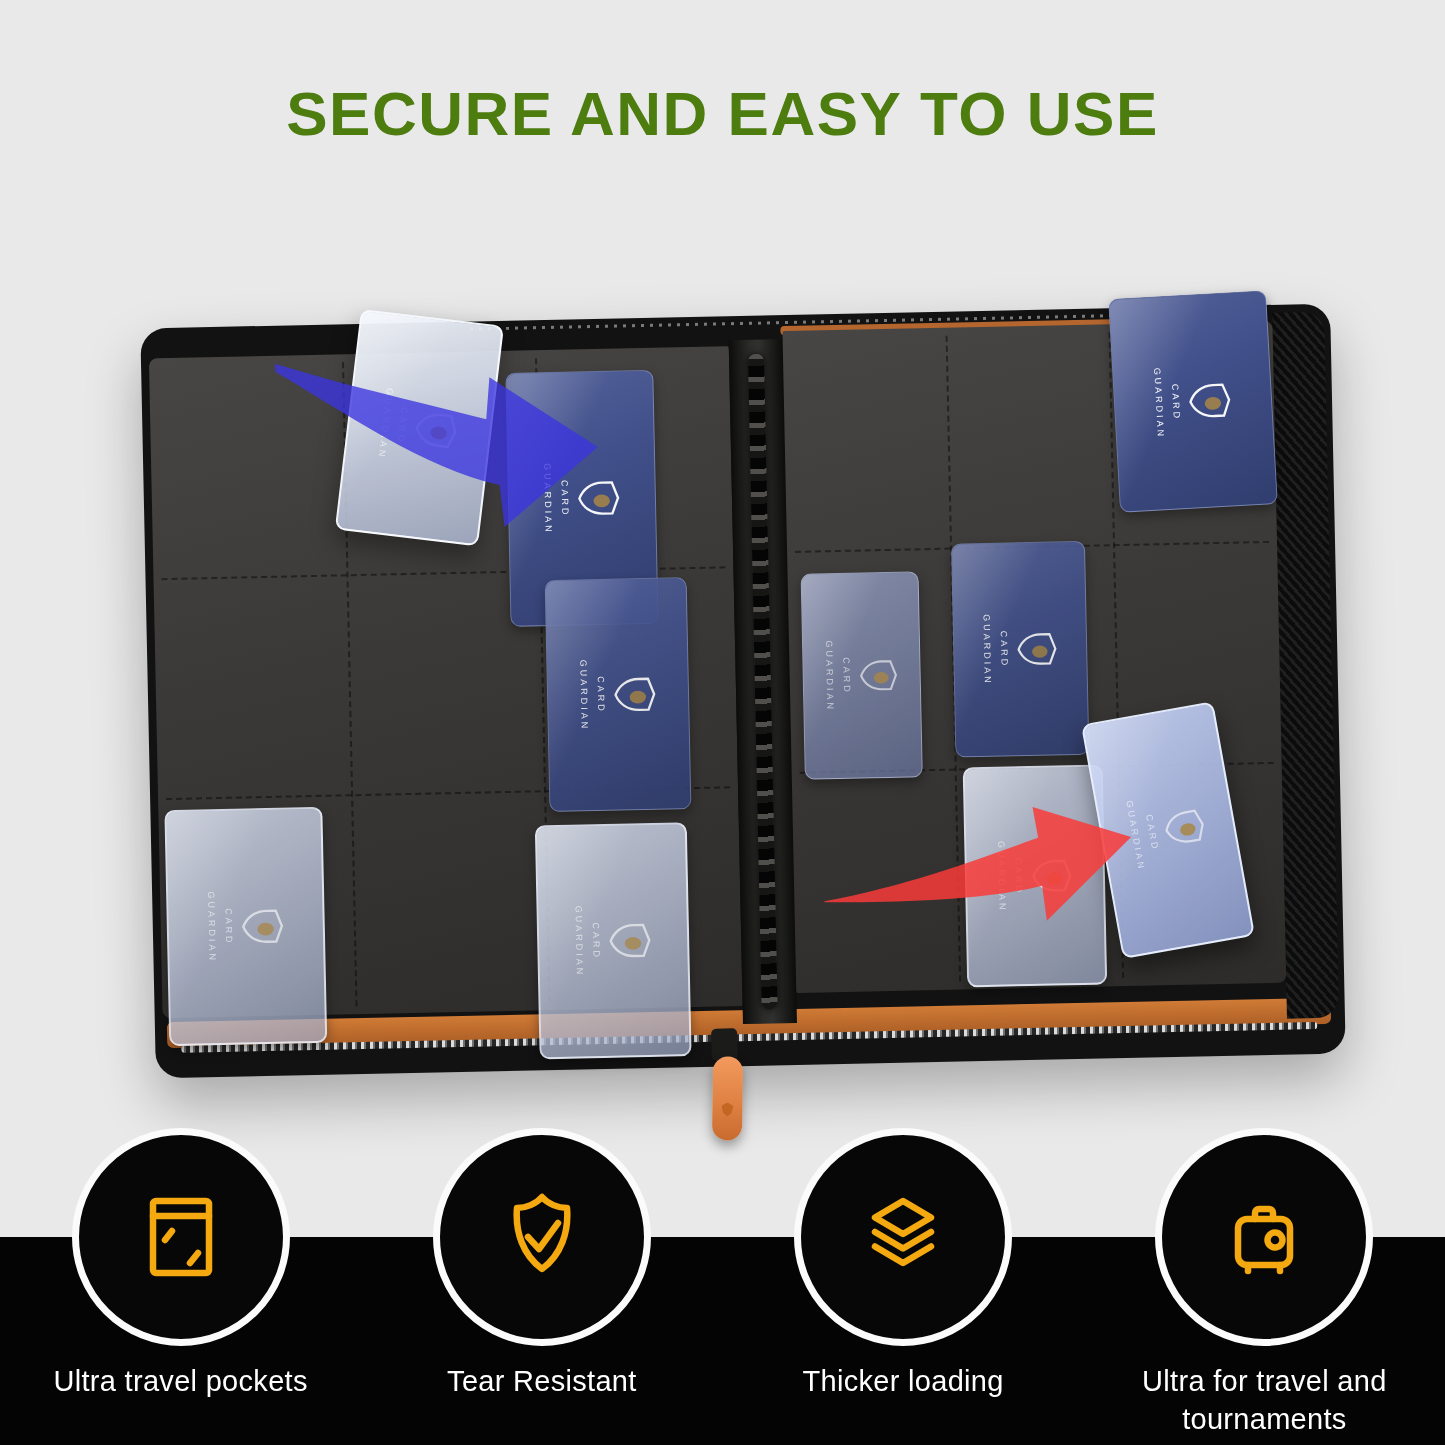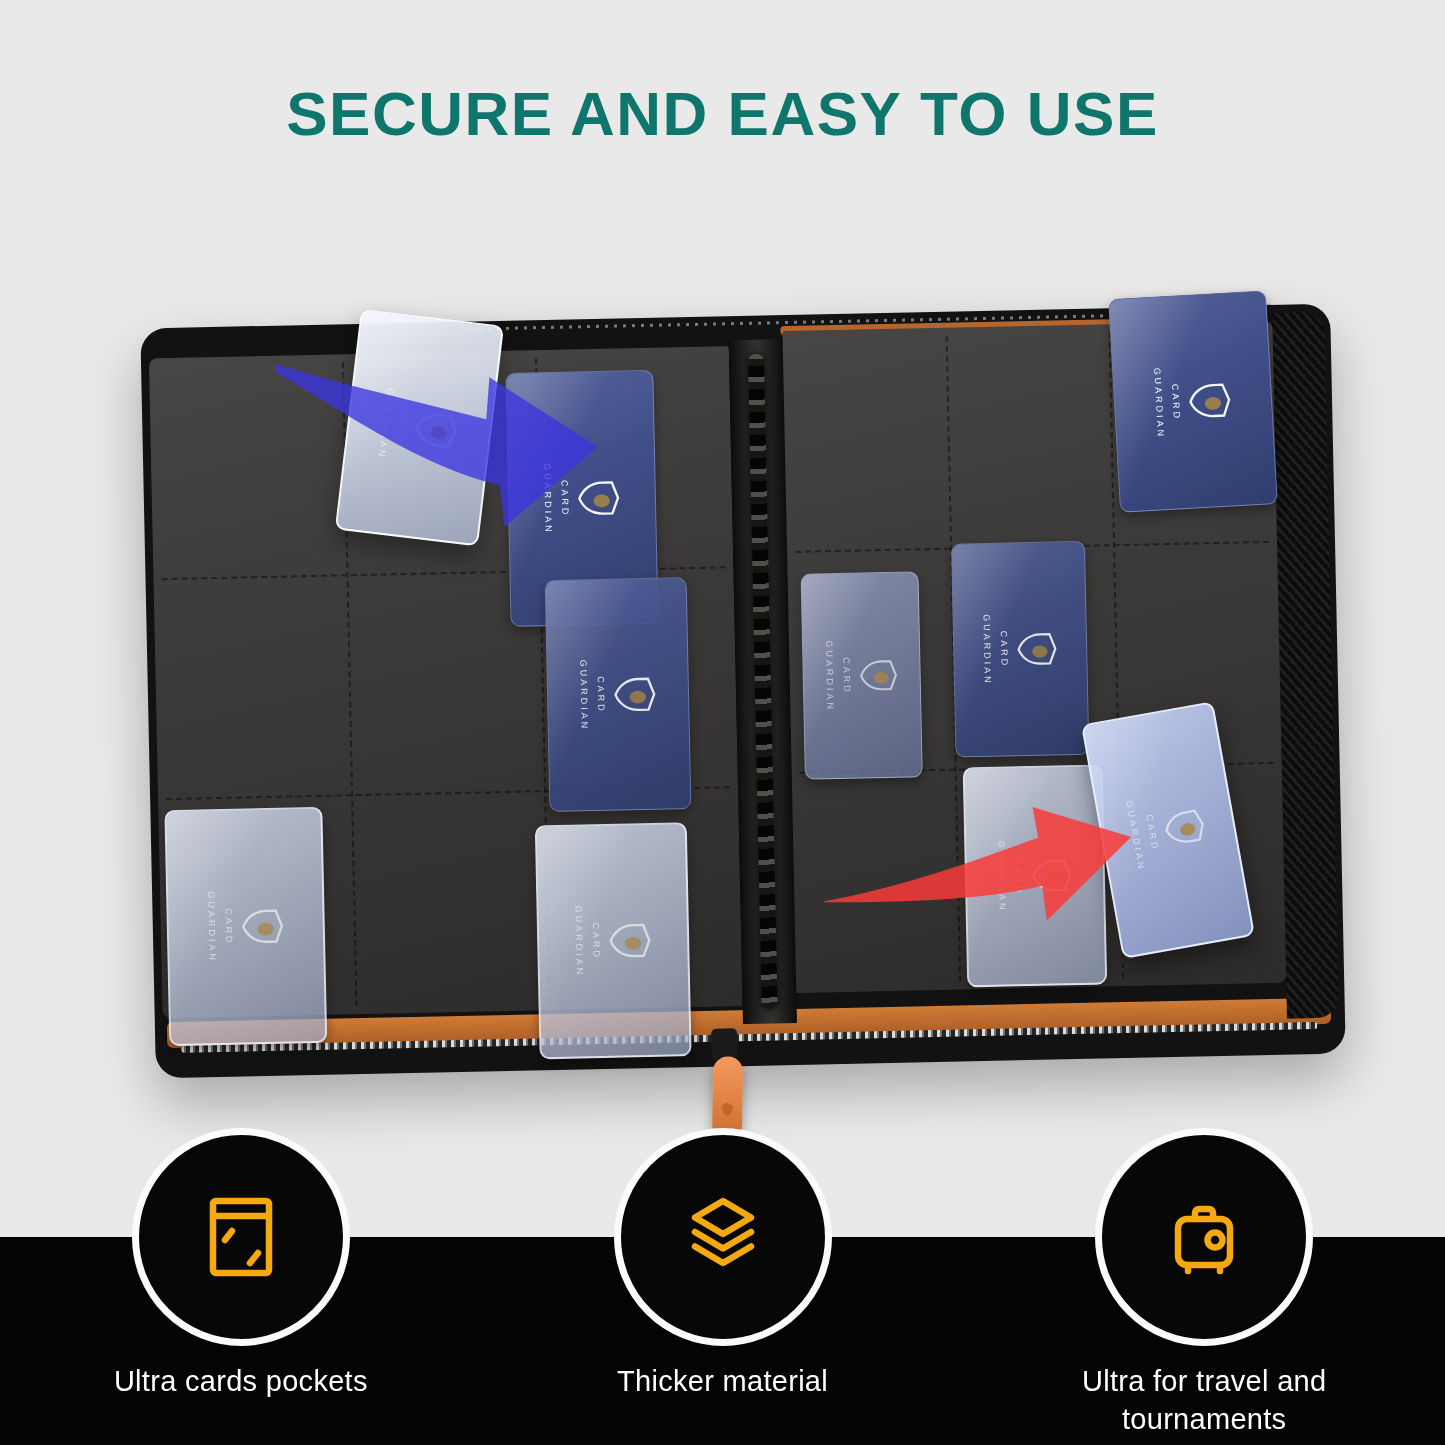--- a/index.html
+++ b/index.html
@@ -2,21 +2,21 @@
 <html><head>
 <meta charset="utf-8">
 <style>
   html,body { margin:0; padding:0; background:#cfcfcf; }
   .canvas {
     position:relative; width:1445px; height:1445px; overflow:hidden;
     background:#e9e9ea; font-family:"Liberation Sans", sans-serif;
   }
   
   .header { position:absolute; top:78px; left:0; width:100%; text-align:center; }
-  .title { margin:0; font-size:62px; font-weight:700; letter-spacing:1.5px; color:#0f766e; }
+  .title { margin:0; font-size:62px; font-weight:700; letter-spacing:1.5px; color:#4d7c0f; }
   .subtitle { margin:20px auto 0; font-size:41px; font-weight:400; line-height:1.38; color:#202020; letter-spacing:0.5px; }
 
   
   .binder { position:absolute; left:148px; top:316px; width:1190px; height:750px; transform:rotate(-1.2deg); }
   .cover { position:absolute; inset:0; background:#121212; border-radius:26px; box-shadow:0 26px 55px rgba(0,0,0,.28); }
   .stitch-top { position:absolute; left:330px; right:70px; top:6px; height:3px;
     background:repeating-linear-gradient(90deg, rgba(225,225,225,.5) 0 3px, transparent 3px 9px); border-radius:2px; }
   .top-sliver { position:absolute; left:640px; right:72px; top:11px; height:9px; background:#b4662e; border-radius:4px; }
   .lining { position:absolute; left:12px; right:14px; bottom:30px; height:26px;
     background:linear-gradient(180deg,#d07b36,#ad5f26); border-radius:6px; }
@@ -226,33 +226,42 @@
 
     <div class="feature">
       <div class="fcircle">
         <svg class="ficon" viewBox="0 0 104 104">
           <rect x="24" y="16" width="56" height="72" rx="3"></rect>
           <line x1="24" y1="31" x2="80" y2="31"></line>
           <line x1="36" y1="55" x2="43" y2="46"></line>
           <line x1="61" y1="78" x2="69" y2="68"></line>
         </svg>
       </div>
-      <div class="flabel">Ultra cards pockets</div>
-    </div>
-
+      <div class="flabel">Ultra travel pockets</div>
+    </div>
+
+    <div class="feature">
+      <div class="fcircle">
+        <svg class="ficon" viewBox="0 0 104 104">
+          <path d="M52 12 C46 19 36 23 27 23 C25 47 33 70 52 84 C71 70 79 47 77 23 C68 23 58 19 52 12 Z"></path>
+          <path d="M38 52 L49 64 L68 38"></path>
+        </svg>
+      </div>
+      <div class="flabel">Tear Resistant</div>
+    </div>
 
     <div class="feature">
       <div class="fcircle">
         <svg class="ficon" viewBox="0 0 104 104">
           <path d="M52 16 L80 32.5 L52 49 L24 32.5 Z"></path>
           <path d="M24 47 L52 63.5 L80 47"></path>
           <path d="M24 61.5 L52 78 L80 61.5"></path>
         </svg>
       </div>
-      <div class="flabel">Thicker material</div>
+      <div class="flabel">Thicker loading</div>
     </div>
 
     <div class="feature">
       <div class="fcircle">
         <svg class="ficon" viewBox="0 0 104 104">
           <rect x="26" y="34" width="52" height="46" rx="9"></rect>
           <path d="M43 34 V28 a4 4 0 0 1 4 -4 h10 a4 4 0 0 1 4 4 V34"></path>
           <circle cx="63" cy="55" r="7.5"></circle>
           <line x1="36" y1="80" x2="36" y2="86"></line>
           <line x1="68" y1="80" x2="68" y2="86"></line>

